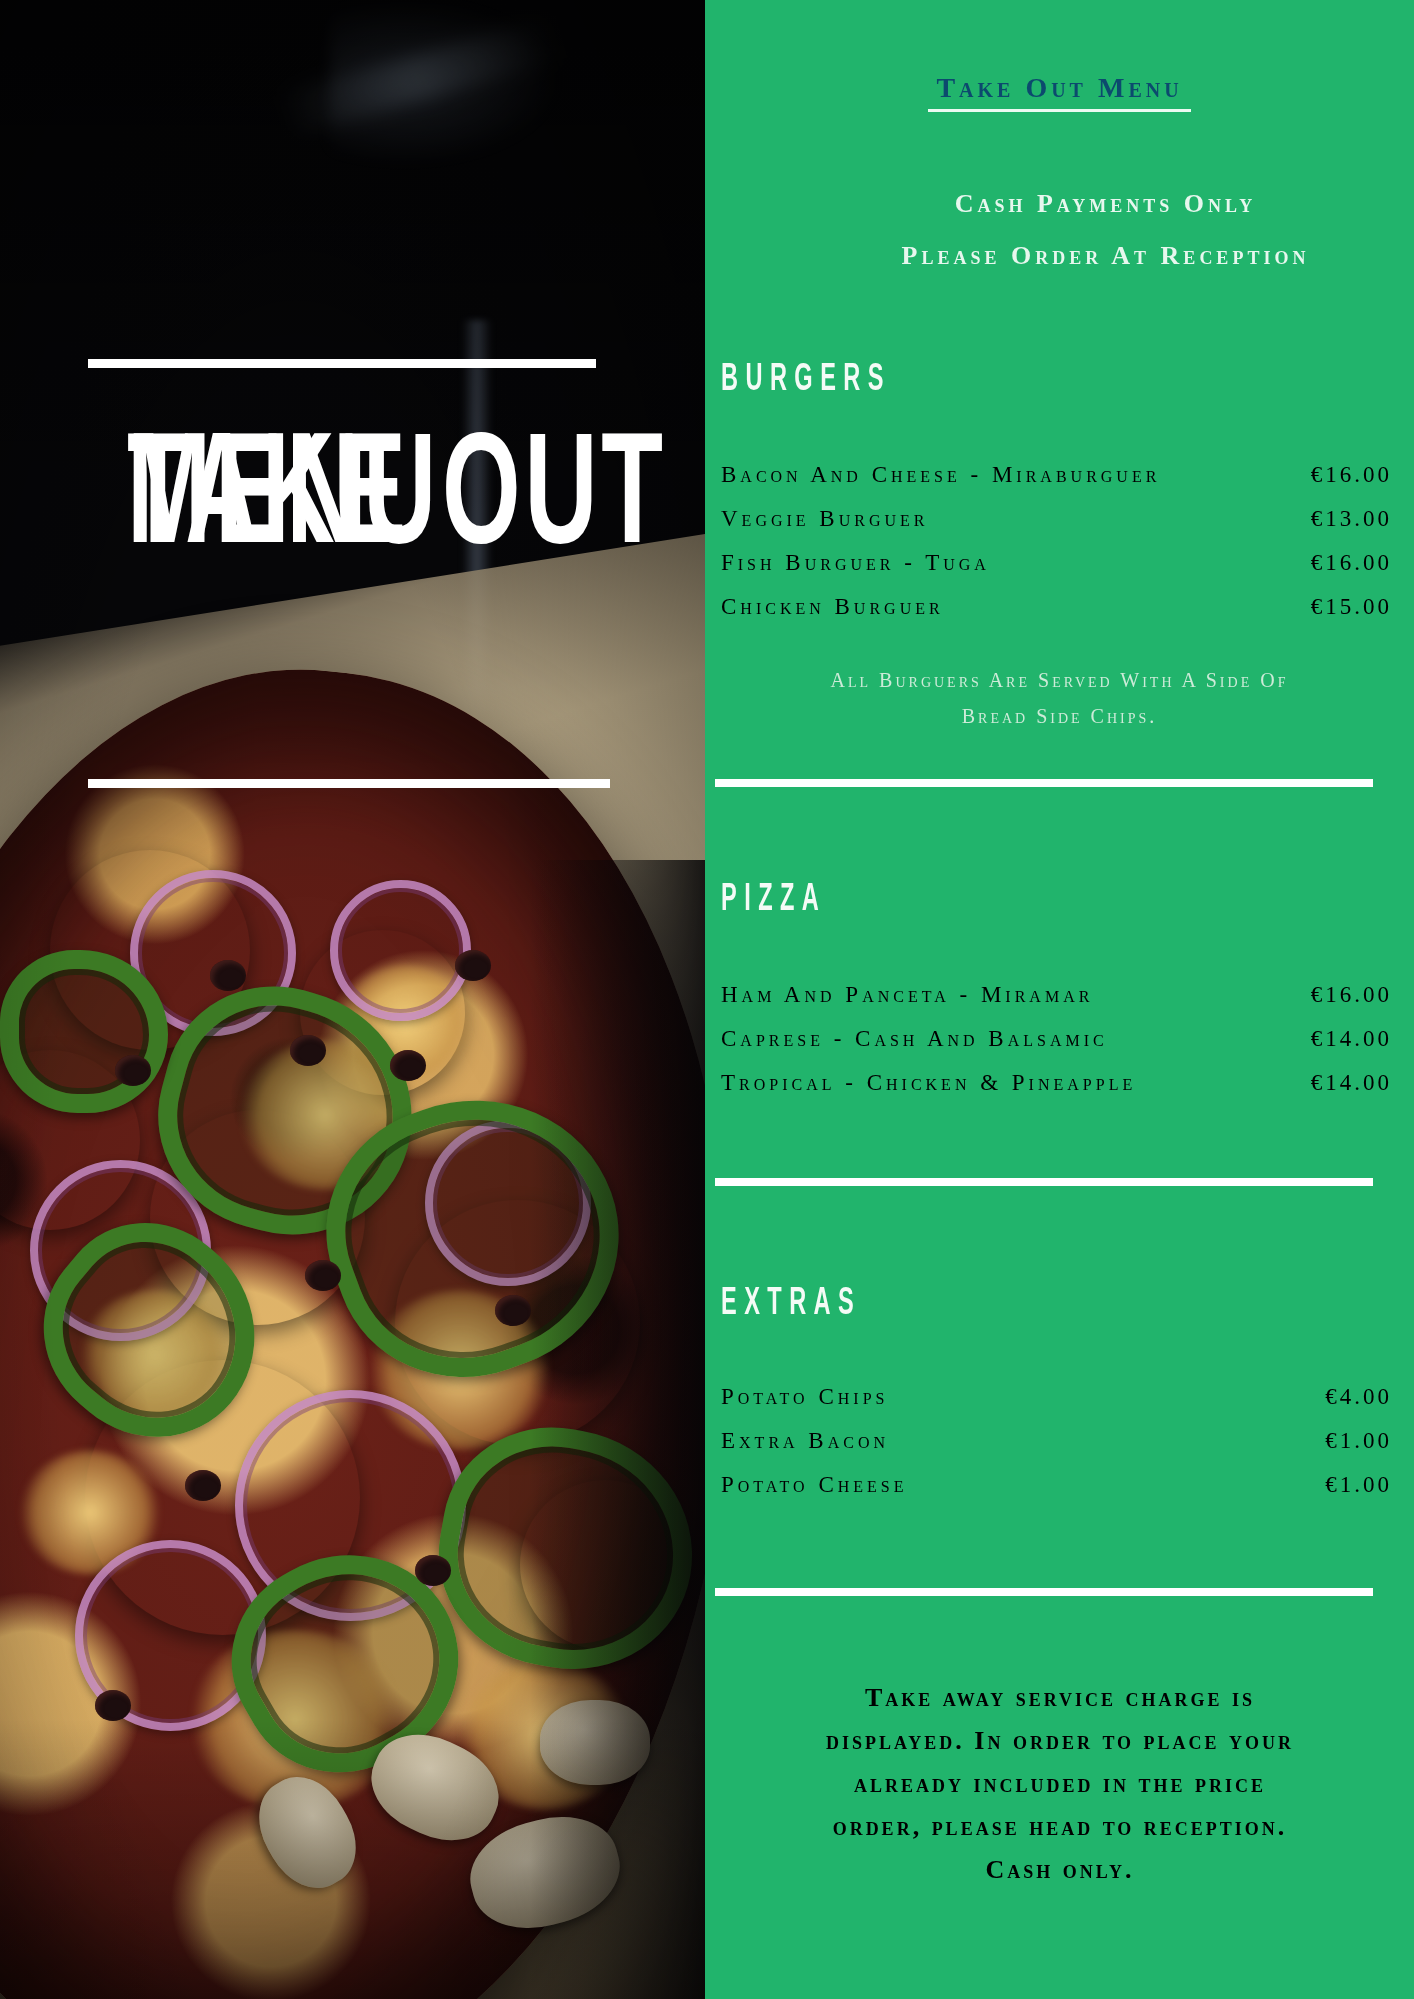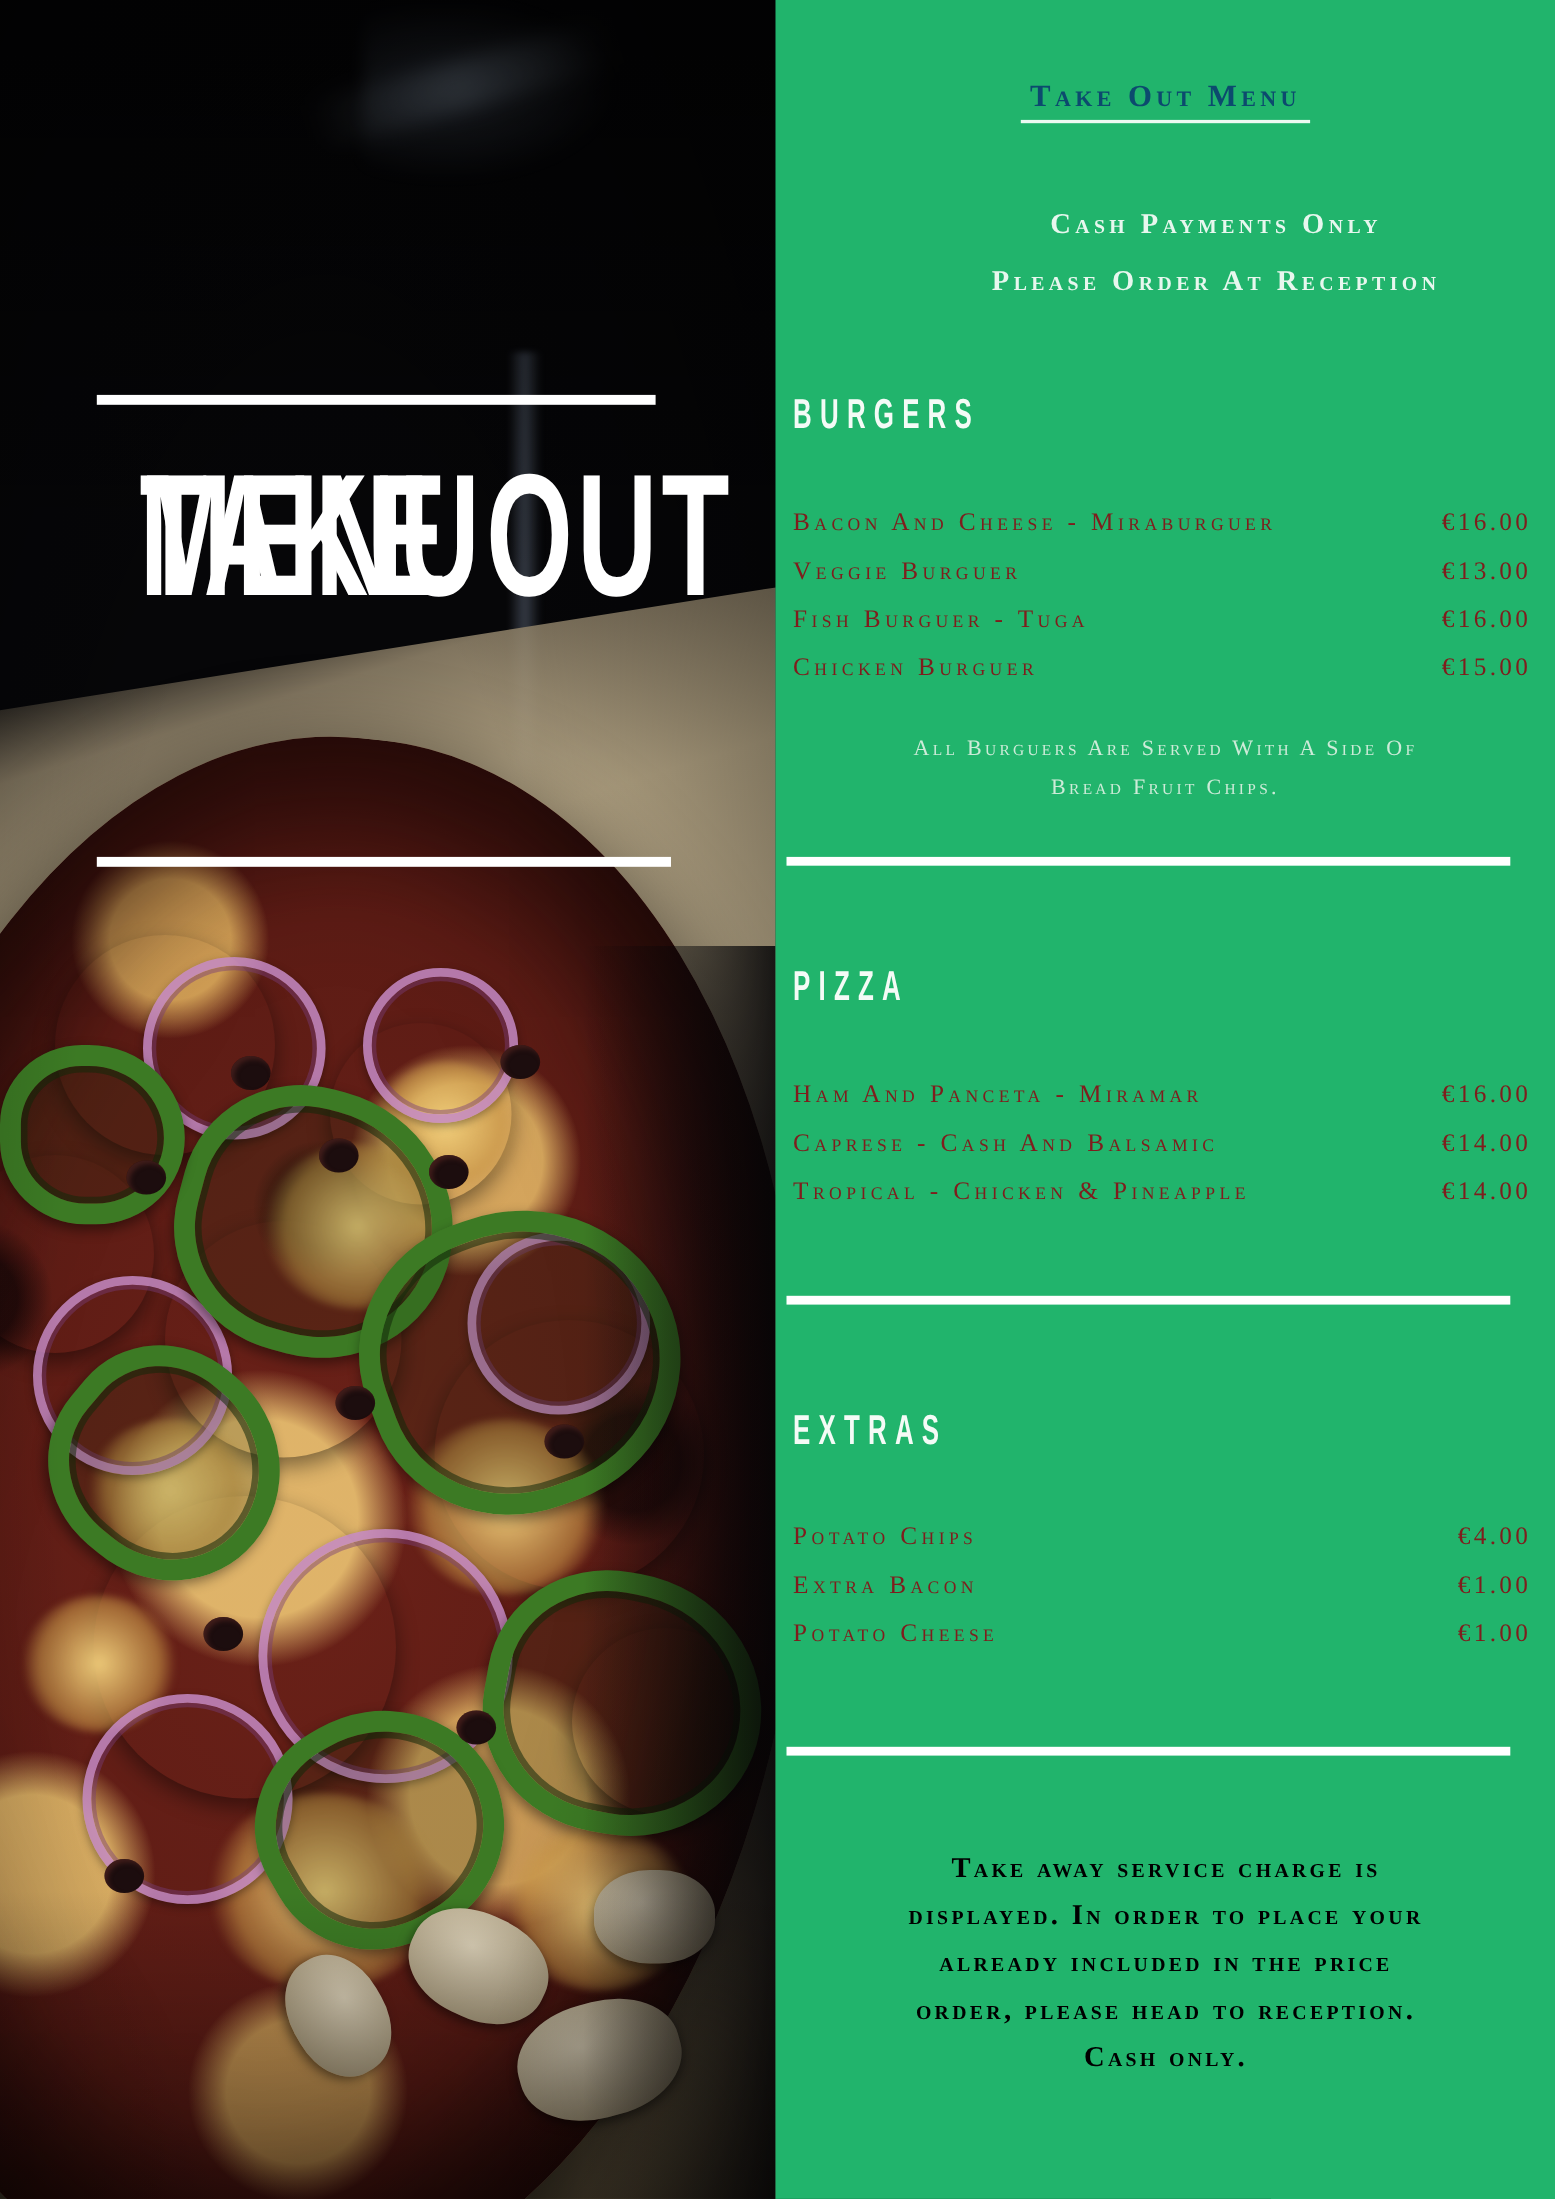--- a/index.html
+++ b/index.html
@@ -70,21 +70,21 @@
   .menu-header{top:72px;left:0;width:709px;text-align:center;
       font-variant:small-caps;font-weight:bold;font-size:28px;letter-spacing:4px;color:#0c4a6e;}
   .menu-header span{display:inline-block;border-bottom:3px solid #ecfaf2;padding:0 8px 5px;}
   .info-block{top:178px;left:0;width:801px;text-align:center;
       font-variant:small-caps;font-weight:bold;font-size:26px;line-height:52px;letter-spacing:4px;color:#e7f7ee;}
   .sec-heading{left:16px;font-family:"Liberation Sans", sans-serif;font-weight:bold;
       font-size:38px;letter-spacing:12px;color:#f4fbf6;white-space:nowrap;
       transform:scaleX(0.62);transform-origin:0 50%;}
   .h-burgers{top:356px;} .h-pizza{top:876px;} .h-extras{top:1280px;}
   .rows{left:16px;width:671px;font-variant:small-caps;font-size:23px;line-height:44px;
-      letter-spacing:4px;color:#7f1d1d;}
+      letter-spacing:4px;color:#000000;}
   .rows-burgers{top:453px;} .rows-pizza{top:973px;} .rows-extras{top:1375px;text-align:right;}
   .row{display:flex;justify-content:space-between;}
   .item-price{white-space:nowrap;padding-left:20px;letter-spacing:3px;}
   .note{top:662px;left:74px;width:561px;text-align:center;font-variant:small-caps;
       font-size:20px;line-height:36px;letter-spacing:3px;color:#cdebd8;}
   .divider{left:10px;width:658px;height:8px;background:#ffffff;}
   .div-1{top:779px;} .div-2{top:1178px;} .div-3{top:1588px;}
   .footer{top:1676px;left:35px;width:640px;text-align:center;font-variant:small-caps;
       font-weight:bold;font-size:26px;line-height:43px;letter-spacing:3px;color:#000000;}
 </style>
@@ -184,21 +184,21 @@
         <span class="item-price">€16.00</span>
       </div>
       <div class="row">
         <span class="item-name">Chicken Burguer</span>
         <span class="item-price">€15.00</span>
       </div>
     </div>
 
     <div class="note">
       <div>All Burguers Are Served With A Side Of</div>
-      <div>Bread Fruit Chips.</div>
+      <div>Bread Side Chips.</div>
     </div>
 
     <div class="divider div-1"></div>
 
     <div class="sec-heading h-pizza">PIZZA</div>
     <div class="rows rows-pizza">
       <div class="row">
         <span class="item-name">Ham And Panceta - Miramar</span>
         <span class="item-price">€16.00</span>
       </div>

